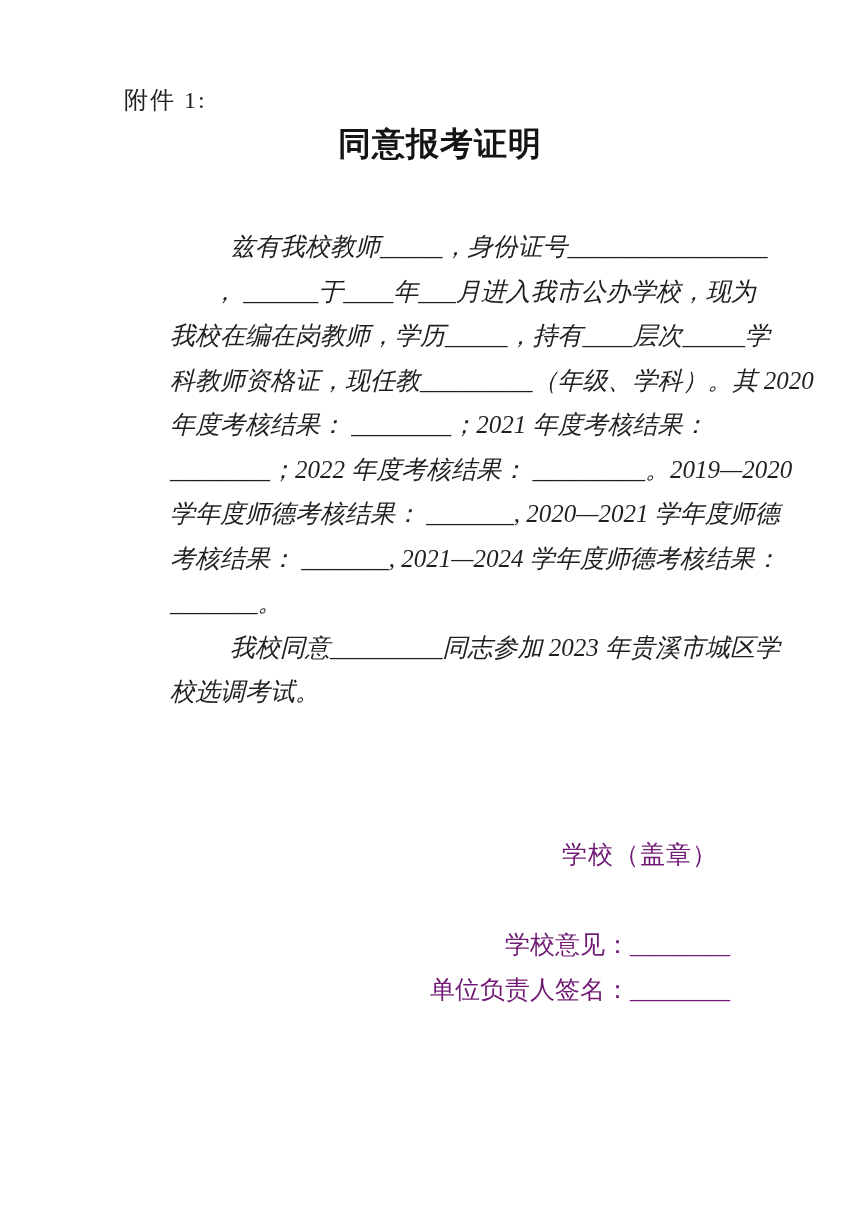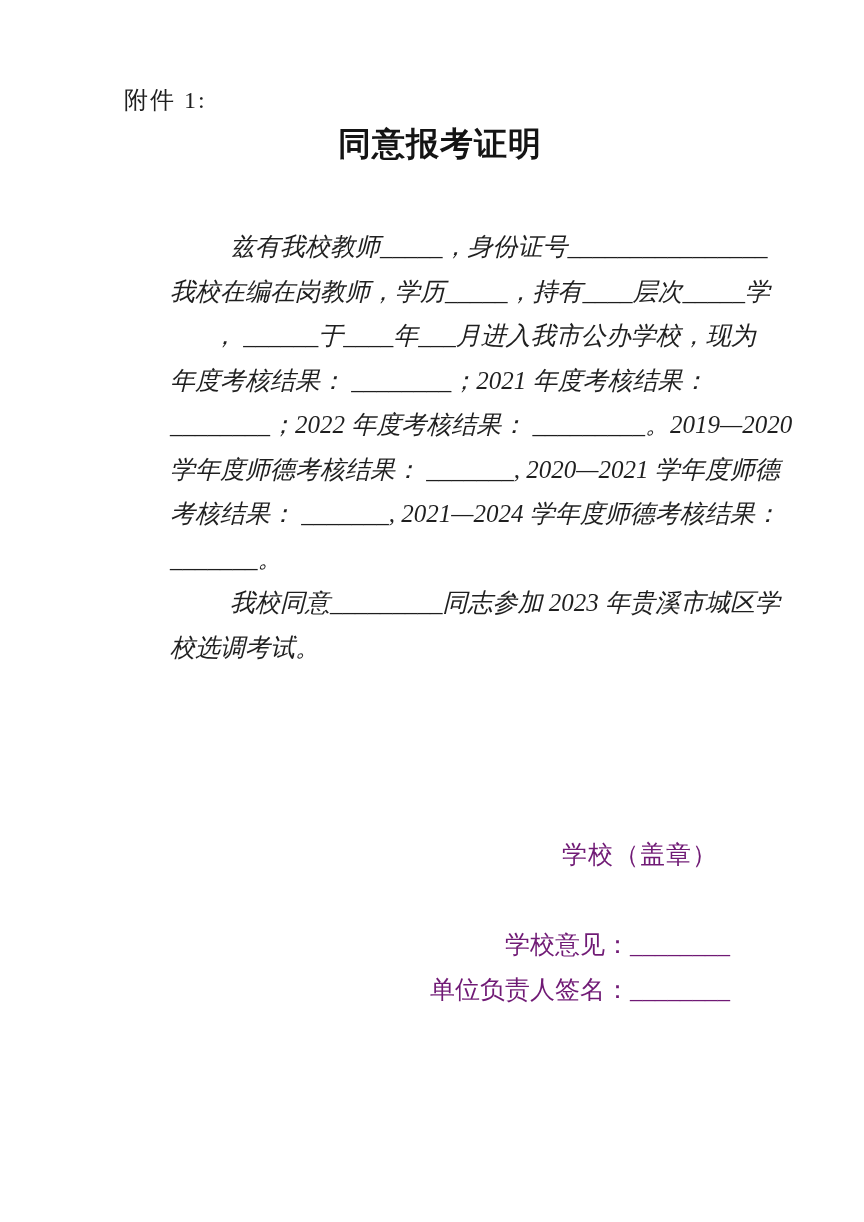--- a/index.html
+++ b/index.html
@@ -87,22 +87,23 @@
 <body>
 
 <div class="doc">
 
   <div class="attachment-label">附件 1:</div>
 
   <h1 class="doc-title">同意报考证明</h1>
 
   <div class="body-text">
     <div class="line indent">兹有我校教师_____，身份证号________________</div>
+    <div class="line indent-sm">， ______于____年___月进入我市公办学校，现为</div>
     <div class="line">我校在编在岗教师，学历_____，持有____层次_____学</div>
-    <div class="line indent-sm">， ______于____年___月进入我市公办学校，现为</div>
+    <div class="line">科教师资格证，现任教_________（年级、学科）。其 2020</div>
     <div class="line">年度考核结果： ________；2021 年度考核结果：</div>
     <div class="line">________；2022 年度考核结果： _________。2019—2020</div>
     <div class="line">学年度师德考核结果： _______, 2020—2021 学年度师德</div>
     <div class="line">考核结果： _______, 2021—2024 学年度师德考核结果：</div>
     <div class="line">_______。</div>
     <div class="line indent">我校同意_________同志参加 2023 年贵溪市城区学</div>
     <div class="line">校选调考试。</div>
   </div>
 
   <div class="sig-line sig-seal">学校（盖章）</div>

